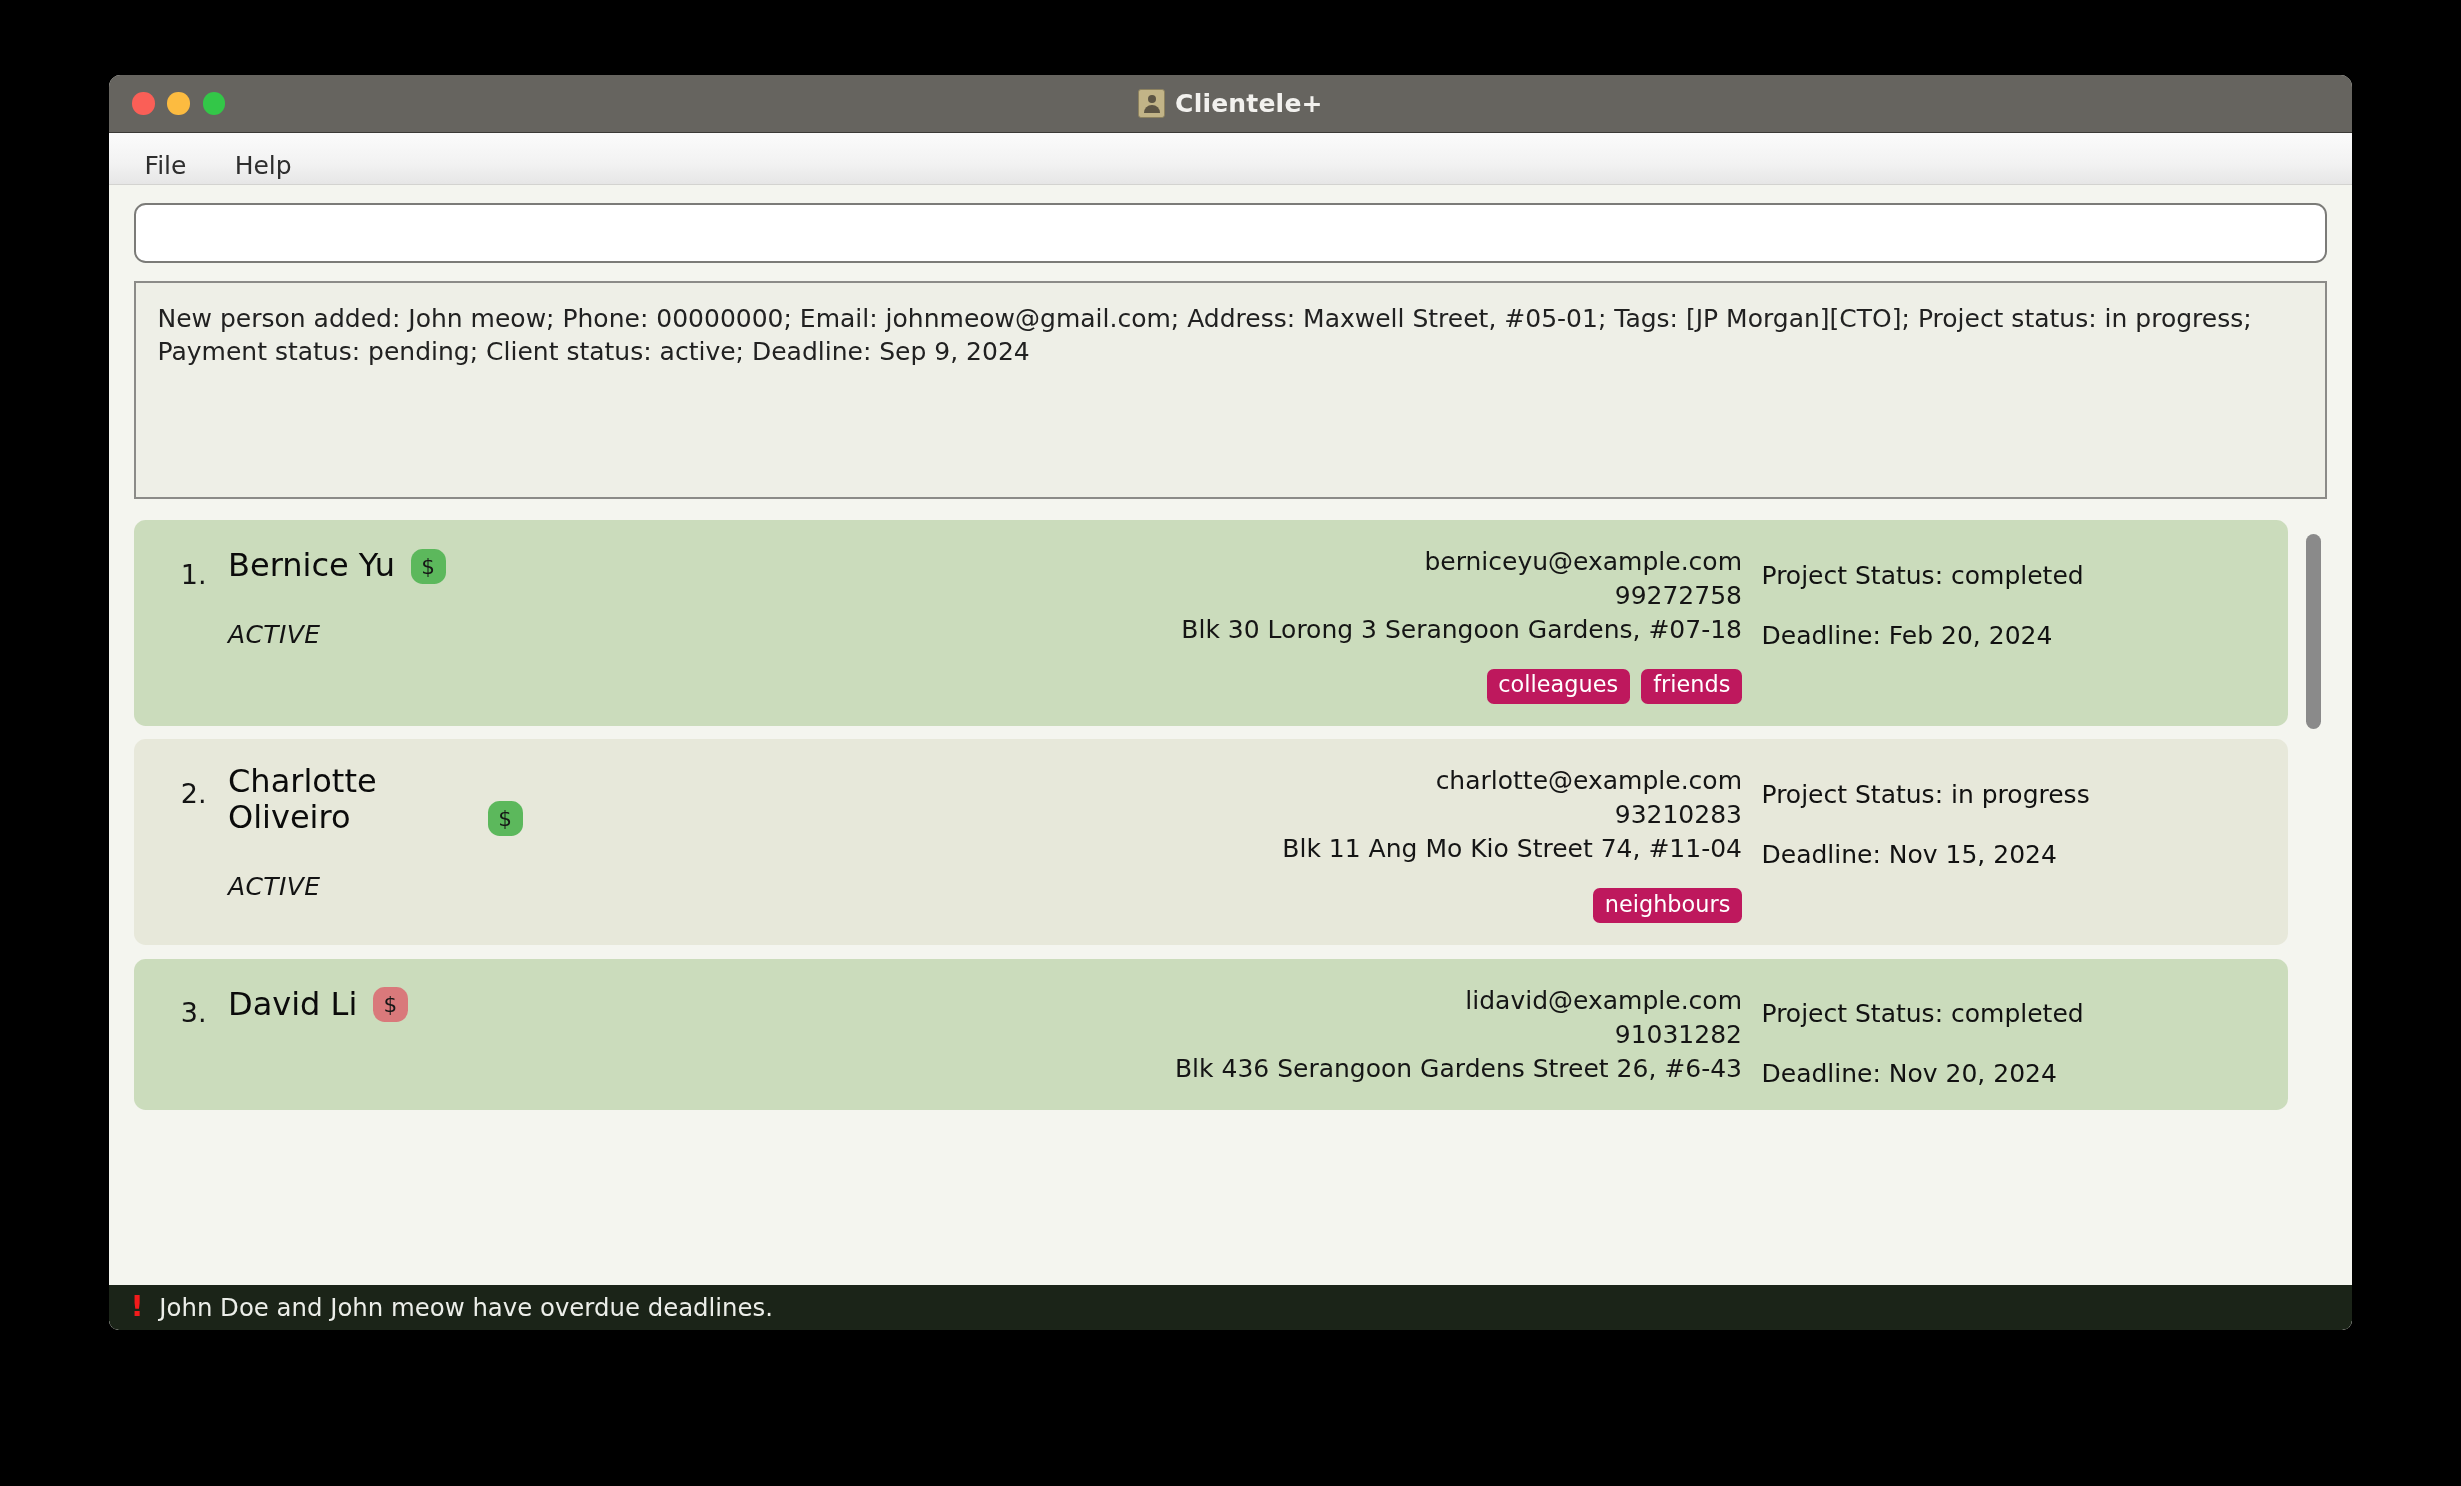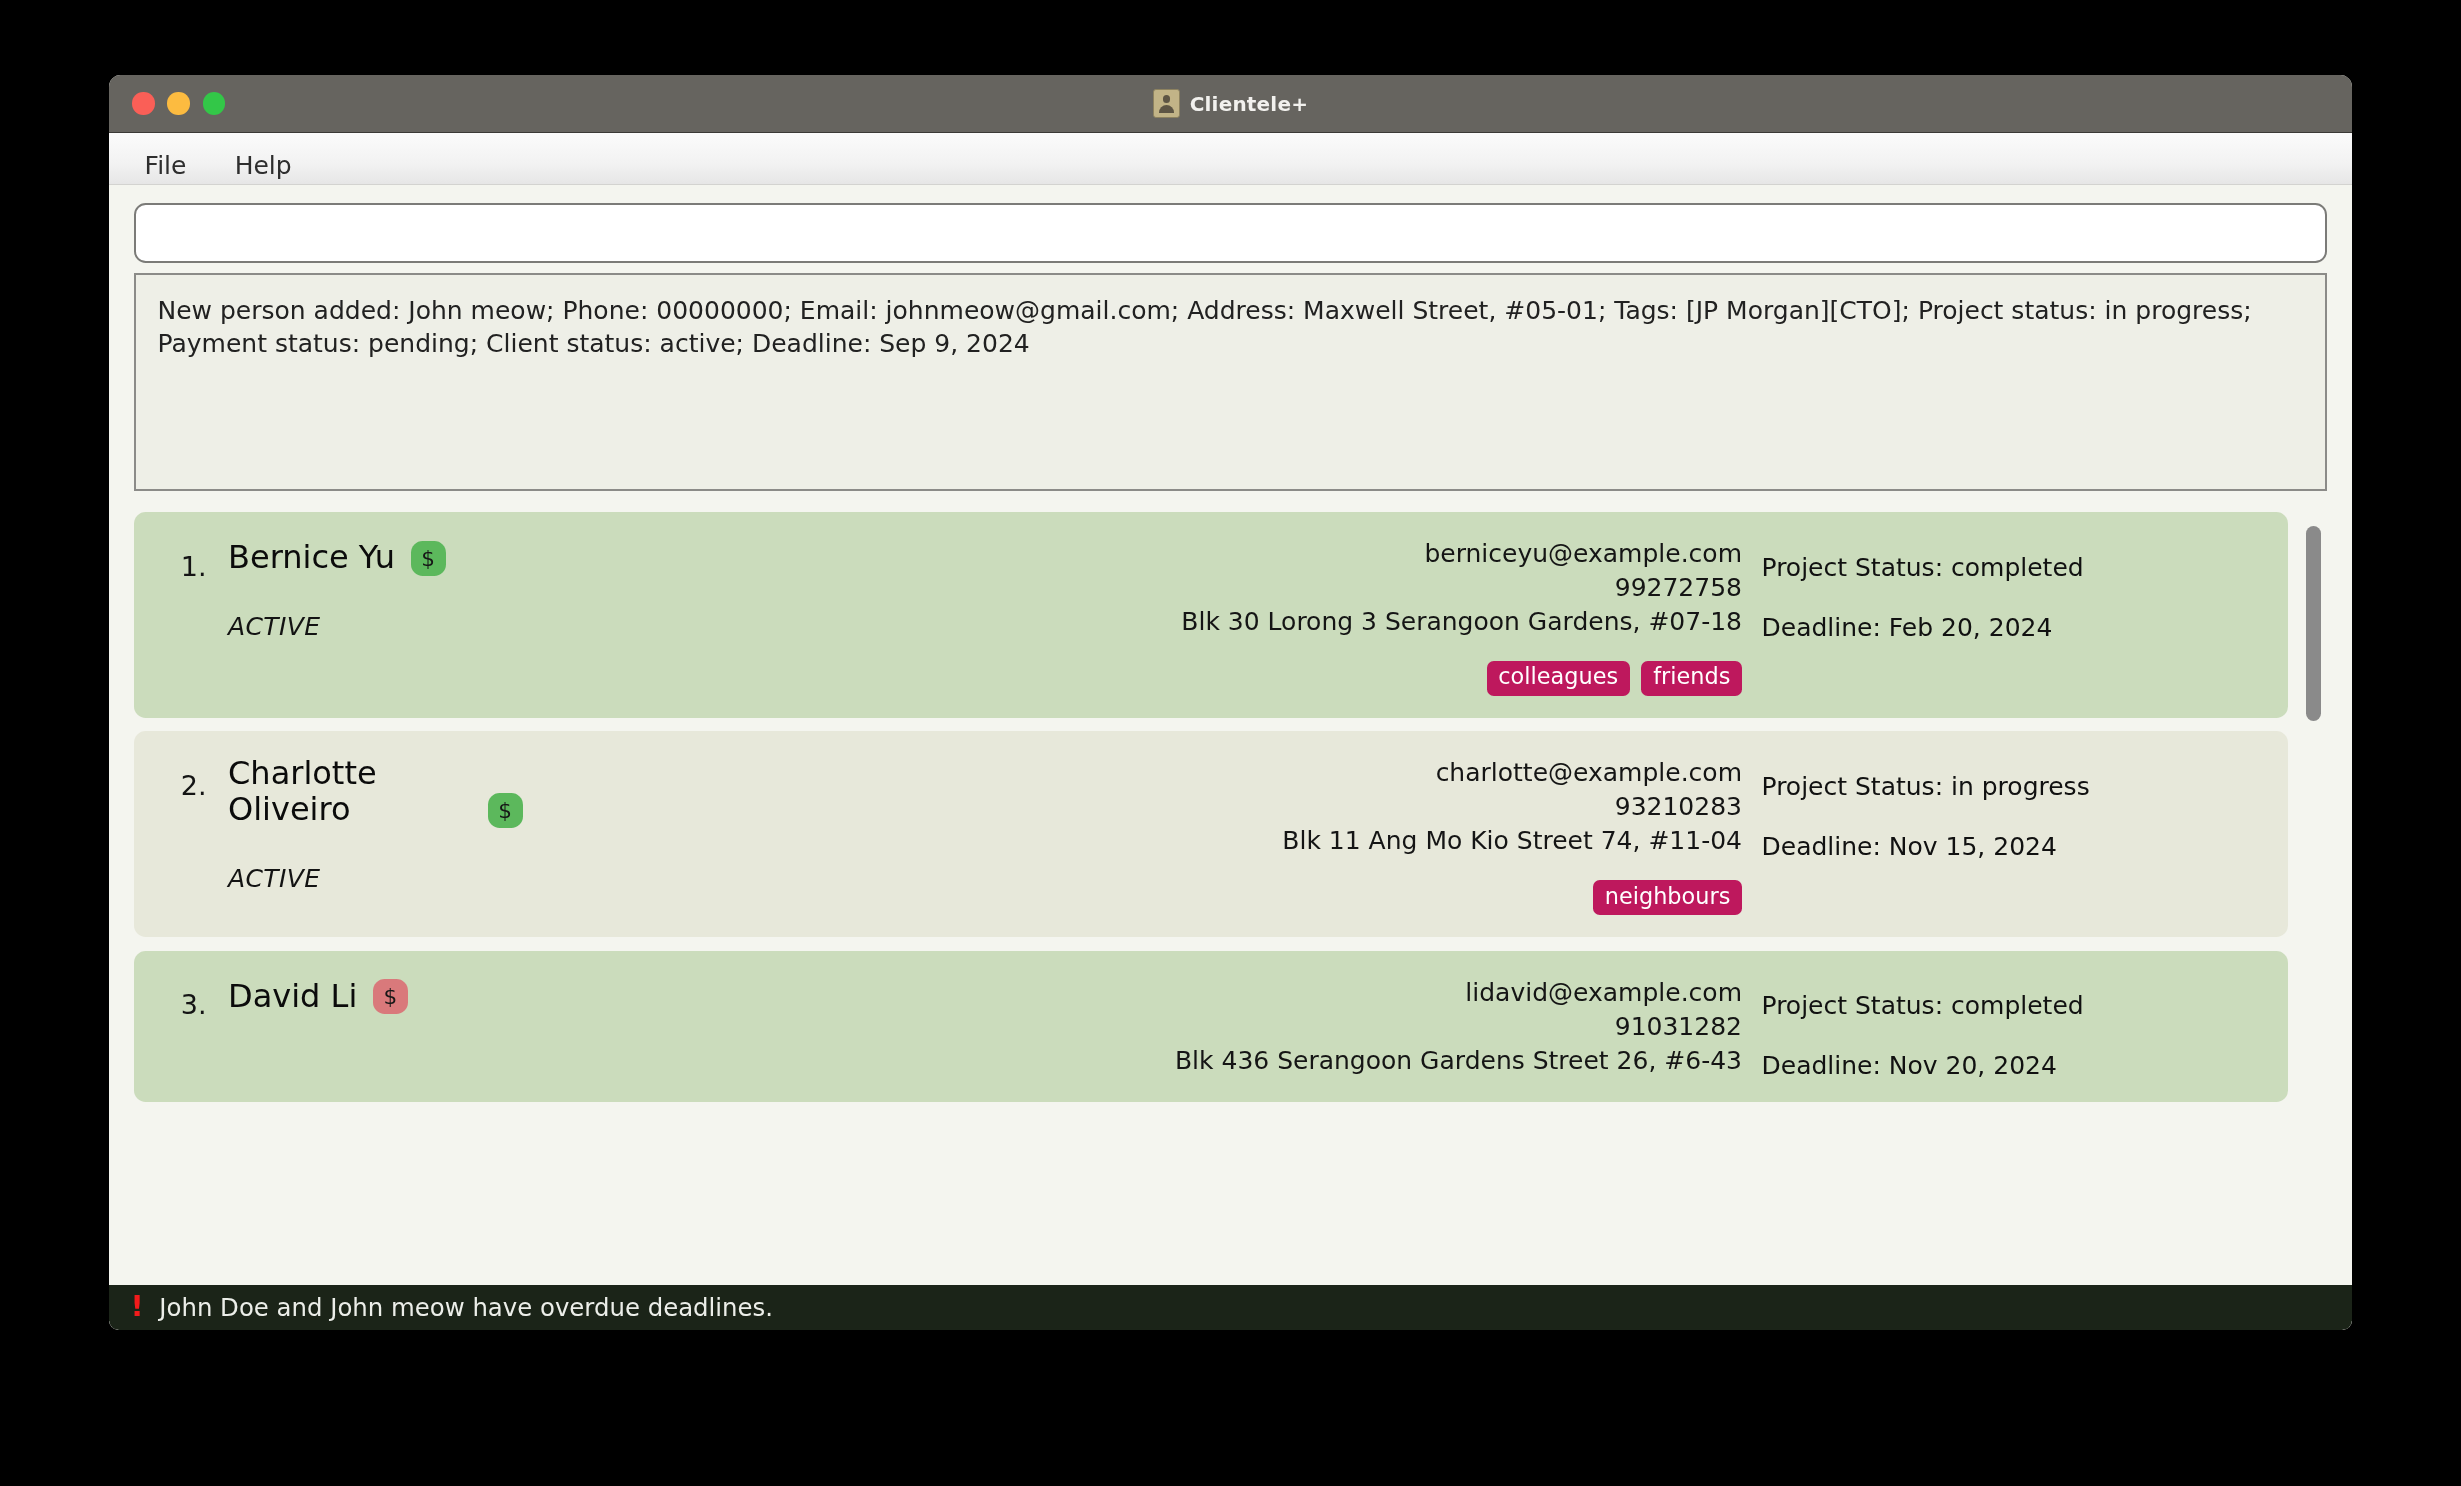--- a/index.html
+++ b/index.html
@@ -83,21 +83,21 @@
   .title-icon::after {
     content: "";
     position: absolute;
     left: 4.9px; top: 14.6px;
     width: 15.6px; height: 8.8px;
     border-radius: 7.8px 7.8px 0 0;
     background: #5d5544;
   }
   .title-text {
     color: #f2f1ee;
-    font-size: 20px;
+    font-size: 25px;
     font-weight: bold;
     letter-spacing: 0.2px;
   }
 
   
   .menubar {
     flex: 0 0 51px;
     height: 51px;
     background: linear-gradient(to bottom, #fbfbfb 0%, #f2f2f2 60%, #e6e6e6 100%);
     border-bottom: 1px solid #d3d3d0;
@@ -134,21 +134,21 @@
     box-sizing: border-box;
     font-size: 24.4px;
     color: #1a1a1a;
     padding: 0 15.6px;
     outline: none;
     font-family: "DejaVu Sans", "Liberation Sans", sans-serif;
   }
 
   
   .result-box {
-    margin-top: 10px;
+    margin-top: 18px;
     flex: 0 0 auto;
     height: 218px;
     box-sizing: border-box;
     background: #eeefe7;
     border: 2px solid #8b8b88;
     padding: 19.5px 21.5px;
     font-size: 25px;
     line-height: 1.32;
     color: #212121;
     overflow: hidden;

